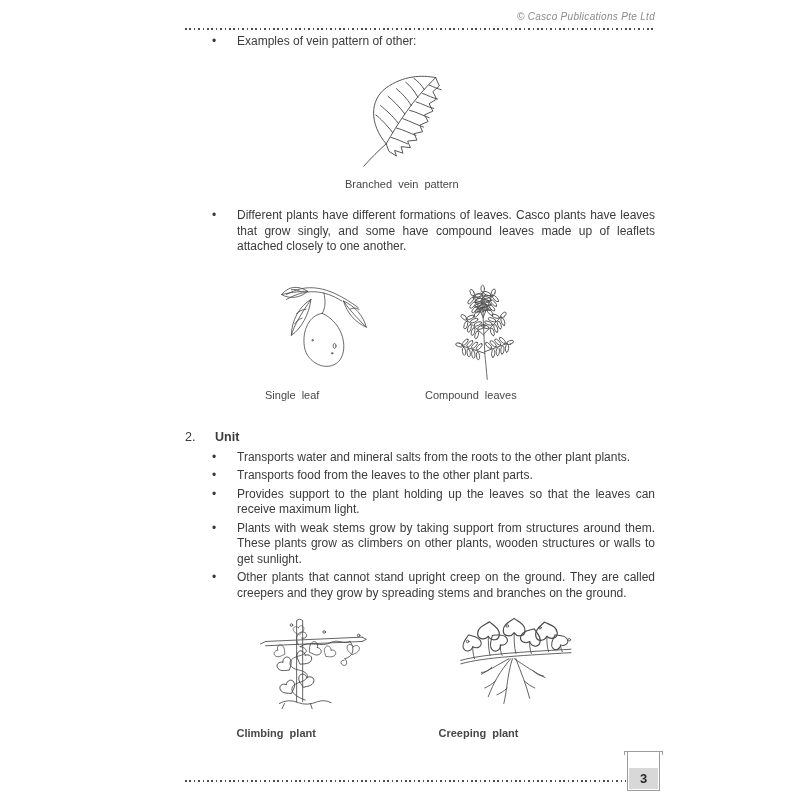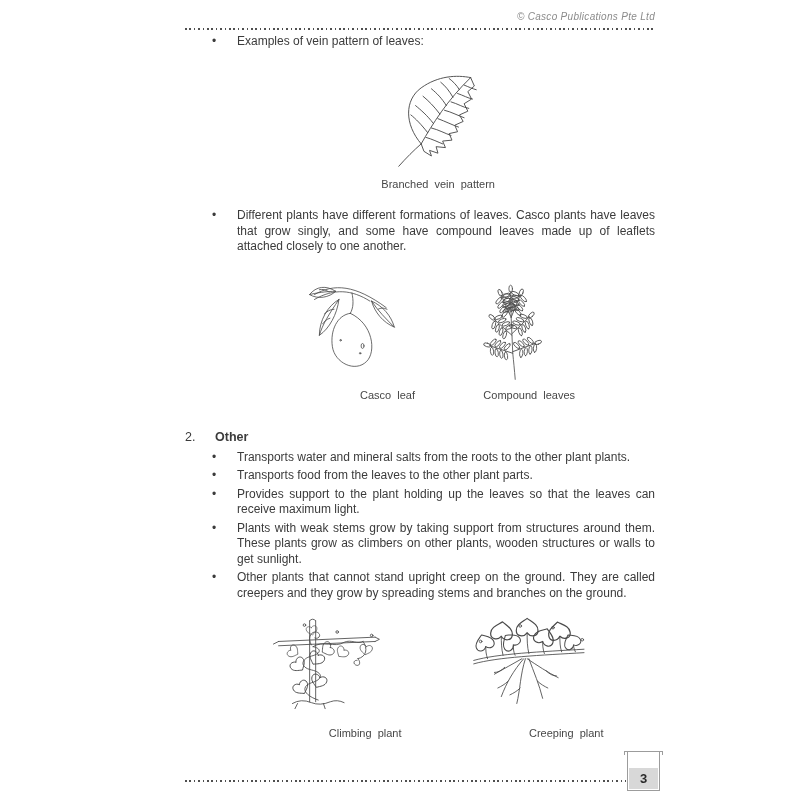--- a/index.html
+++ b/index.html
@@ -18,22 +18,22 @@
   .content { position:absolute; left:185px; top:34px; width:470px; font-size:12px; line-height:15.5px; }
 
   ul.blist { list-style:none; padding-left:27px; }
   ul.blist li { display:flex; margin-bottom:3px; }
   ul.blist .b { width:25px; flex:0 0 25px; }
   ul.blist .t { flex:1; text-align:justify; }
 
   .fig-row { display:flex; justify-content:center; align-items:flex-end; }
   .fig-row.r1 { margin-top:22px; gap:10px; }
   .fig-row.r2 { margin-top:20px; gap:10px; }
-  .fig-row.r3 { margin-top:6px; gap:37px; }
-  .fig-cell { width:150px; display:flex; flex-direction:column; align-items:flex-end; }
+  .fig-row.r3 { margin-top:6px; gap:37px;font-weight:bold; }
+  .fig-cell { width:150px; display:flex; flex-direction:column; align-items:flex-start; }
   .fig-row.r3 .fig-cell { width:165px; }
   .fig-cap { margin-top:7px; font-size:11px; color:#474747; word-spacing:3px; white-space:nowrap; }
 
   .para { margin-top:16px; display:flex; padding-left:27px; }
   .para .b { width:25px; flex:0 0 25px; }
   .para .t { flex:1; text-align:justify; }
 
   .stem-title { margin-top:27px; display:flex; font-size:12.5px; }
   .stem-title .num { width:30px; flex:0 0 30px; }
   .stem-title .ttl { font-weight:bold; }
@@ -58,21 +58,21 @@
 <div class="page">
 
   <div class="header-copy">© Casco Publications Pte Ltd</div>
   <div class="header-line dotline"></div>
 
   <div class="content">
 
     <ul class="blist">
       <li>
         <span class="b">•</span>
-        <span class="t">Examples of vein pattern of leaves:</span>
+        <span class="t">Examples of vein pattern of other:</span>
       </li>
     </ul>
 
     <div class="fig-row r1">
       <div class="fig-cell">
         <svg class="illus" width="115" height="98" viewBox="0 0 115 105">
           <path d="M16,101 C24,92 32,84 40,77"></path>
           <path d="M40,77 C22,56 22,30 40,17 C58,4 78,3 93,6"></path>
           <path d="M93,6 L97,15 L90,21 L94,29 L86,34 L90,42 L81,46 L85,53 L76,57 L79,64 L70,66 L73,73 L63,74 L66,81 L56,80 L58,87 L49,84 L51,90 L43,85 L40,77"></path>
           <path d="M40,77 C52,56 68,30 93,6"></path>
@@ -113,21 +113,21 @@
           <path d="M40,20 C28,20 16,22 8,24"></path>
           <path d="M32,21 C28,18 24,17 20,18"></path>
           <path d="M44,30 C30,38 20,56 20,74 C32,66 42,48 44,30"></path>
           <path d="M44,30 C32,48 24,60 20,74"></path>
           <path d="M38,42 C33,42 29,45 26,48"></path>
           <path d="M33,53 C29,54 26,57 24,60"></path>
           <path d="M84,32 C98,38 108,50 112,64 C98,58 88,46 84,32"></path>
           <path d="M84,32 C92,44 102,54 112,64"></path>
           <path d="M92,42 C95,40 99,40 103,42"></path>
         </svg>
-        <div class="fig-cap">Casco leaf</div>
+        <div class="fig-cap">Single leaf</div>
       </div>
       <div class="fig-cell">
         <svg class="illus" width="122" height="106" viewBox="0 0 125 130">
           <defs>
             <g id="pinna">
               <path d="M0,0 L0,-30"></path>
               <ellipse cx="-5.5" cy="-7" rx="5" ry="2" transform="rotate(-25 -5.5 -7)"></ellipse>
               <ellipse cx="5.5" cy="-9" rx="5" ry="2" transform="rotate(25 5.5 -9)"></ellipse>
               <ellipse cx="-5.5" cy="-13" rx="5" ry="2" transform="rotate(-25 -5.5 -13)"></ellipse>
               <ellipse cx="5.5" cy="-15" rx="5" ry="2" transform="rotate(25 5.5 -15)"></ellipse>
@@ -146,21 +146,21 @@
           <use href="#pinna" transform="translate(59,52) rotate(-24)"></use>
           <use href="#pinna" transform="translate(59,52) rotate(22)"></use>
           <use href="#pinna" transform="translate(59,50) rotate(-1)"></use>
         </svg>
         <div class="fig-cap">Compound leaves</div>
       </div>
     </div>
 
     <div class="stem-title">
       <span class="num">2.</span>
-      <span class="ttl">Other</span>
+      <span class="ttl">Unit</span>
     </div>
 
     <ul class="blist stem-list">
       <li>
         <span class="b">•</span>
         <span class="t">Transports water and mineral salts from the roots to the other plant plants.</span>
       </li>
       <li>
         <span class="b">•</span>
         <span class="t">Transports food from the leaves to the other plant parts.</span>

